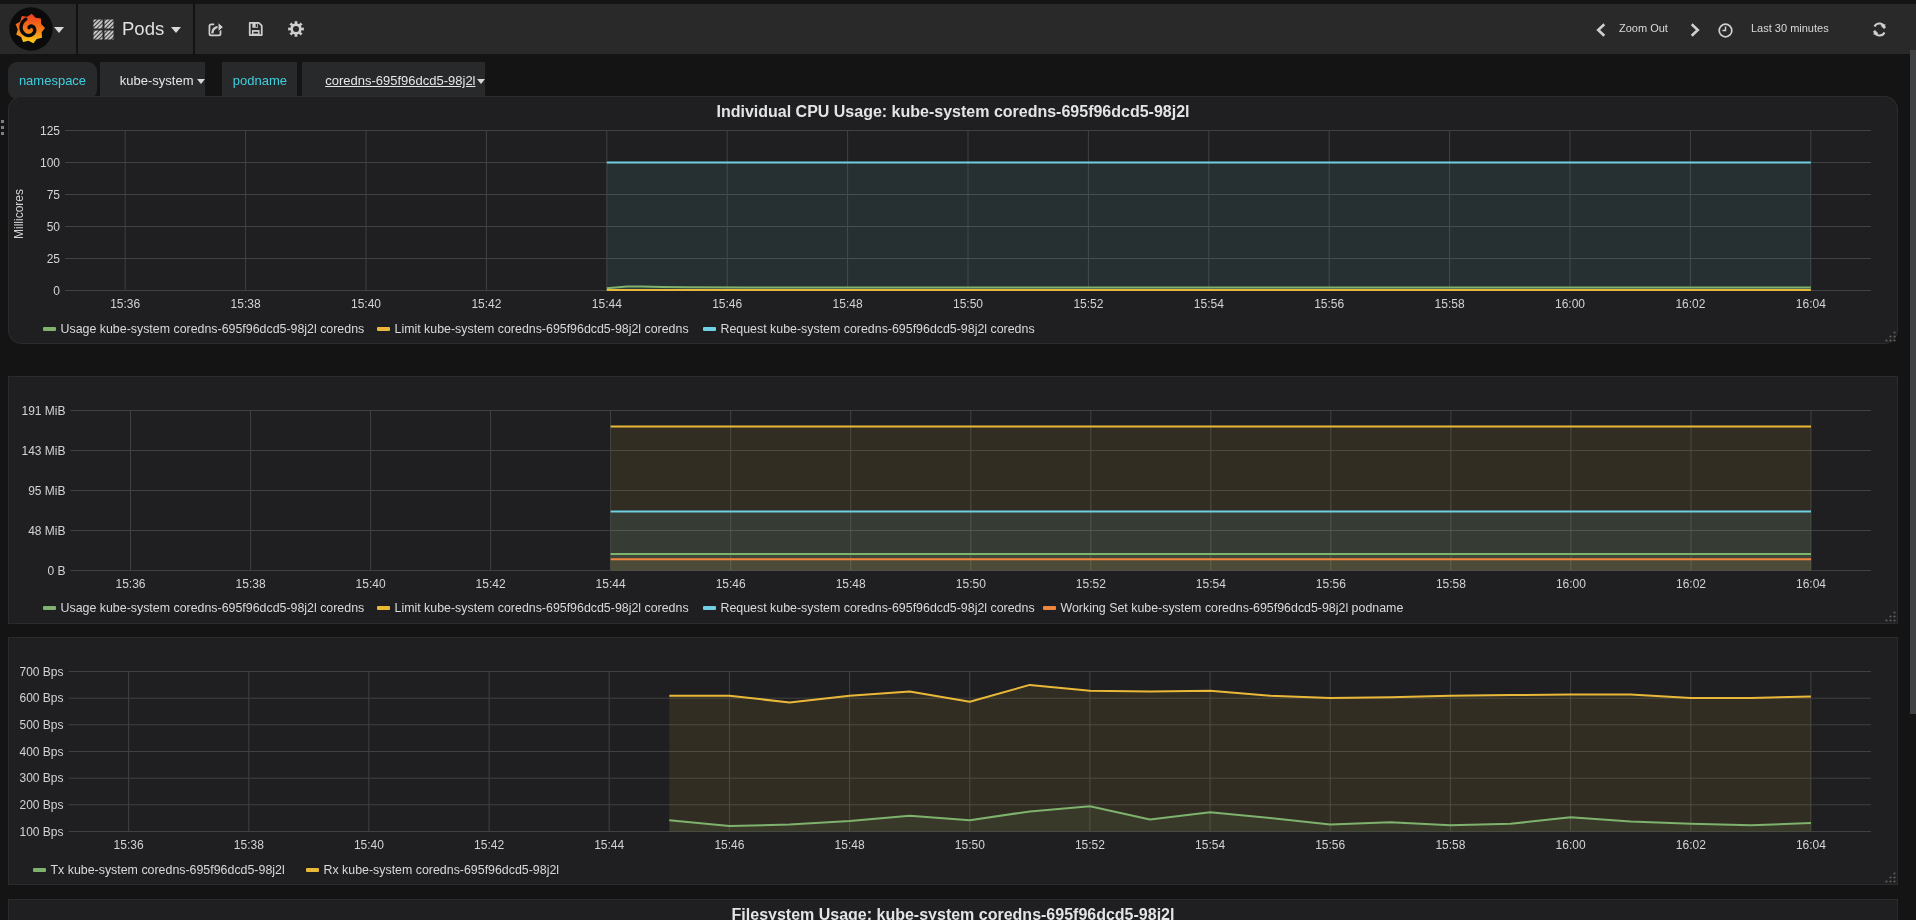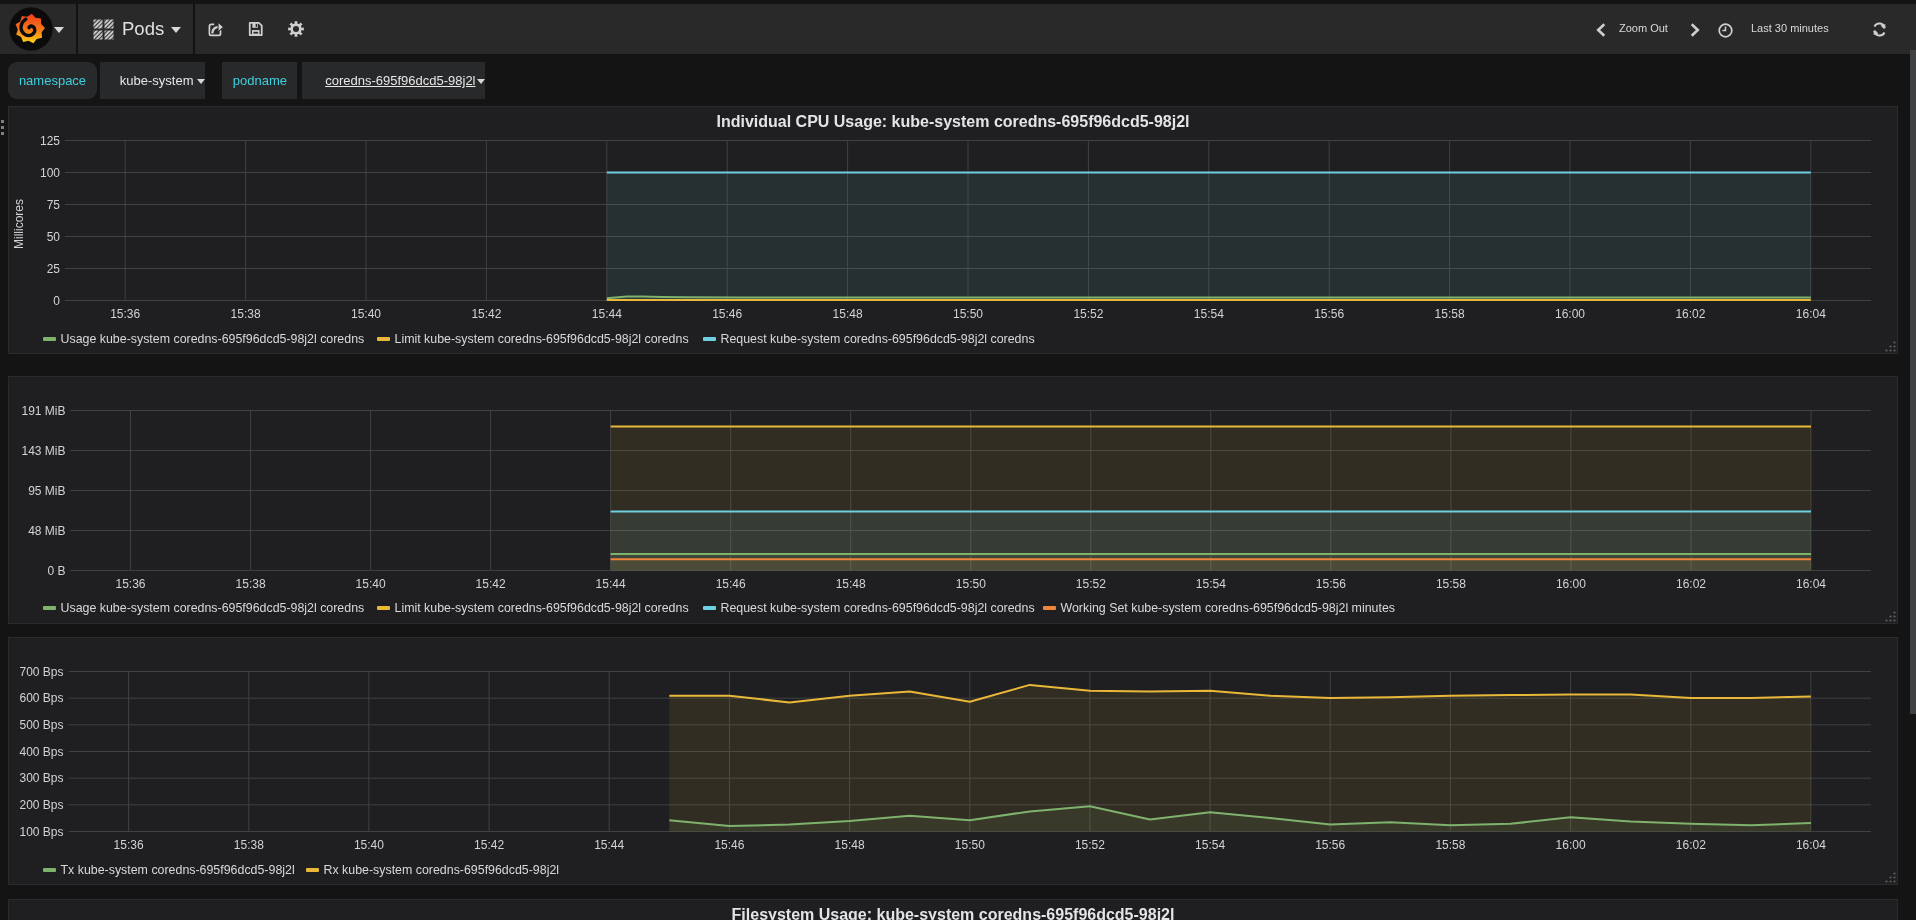--- a/index.html
+++ b/index.html
@@ -114,21 +114,21 @@
 </div>
 <div class="submenu">
   <div class="vbox vlabel" style="left:8px;width:89px;border-radius:9px;">namespace</div>
   <div class="vbox vval" style="left:100px;width:104.5px;padding-left:9px;">kube-system<span class="caret" style="margin-left:3px;"></span></div>
   <div class="vbox vlabel" style="left:222.4px;width:75px;">podname</div>
   <div class="vbox vval" style="left:301.5px;width:183px;padding-left:8px;text-decoration:underline;">coredns-695f96dcd5-98j2l<span class="caret" style="margin-left:1px;"></span></div>
 </div>
 <div class="handle-dot" style="top:120px;"></div>
 <div class="handle-dot" style="top:126px;"></div>
 <div class="handle-dot" style="top:132px;"></div>
-<div class="panel" style="top:106px;">
+<div class="panel" style="top:96px;border-radius:14px;">
 <div class="ptitle">Individual CPU Usage: kube-system coredns-695f96dcd5-98j2l</div>
 <svg width="1890" height="248" style="position:absolute;left:0;top:0;">
       <line x1="57.0" y1="194.5" x2="1863" y2="194.5" stroke="#3f4143" stroke-width="1"></line>
       <line x1="57.0" y1="162.5" x2="1863" y2="162.5" stroke="#3f4143" stroke-width="1"></line>
       <line x1="57.0" y1="130.5" x2="1863" y2="130.5" stroke="#3f4143" stroke-width="1"></line>
       <line x1="57.0" y1="98.5" x2="1863" y2="98.5" stroke="#3f4143" stroke-width="1"></line>
       <line x1="57.0" y1="66.5" x2="1863" y2="66.5" stroke="#3f4143" stroke-width="1"></line>
       <line x1="57.0" y1="34.5" x2="1863" y2="34.5" stroke="#3f4143" stroke-width="1"></line>
       <line x1="117.2" y1="34.5" x2="117.2" y2="194.5" stroke="#3f4143" stroke-width="1"></line>
       <line x1="237.6" y1="34.5" x2="237.6" y2="194.5" stroke="#3f4143" stroke-width="1"></line>
@@ -235,21 +235,21 @@
       <text x="1202.8" y="207.5" text-anchor="middle" dominant-baseline="central" font-size="12" fill="#d2d3d4">15:54</text>
       <text x="1322.8" y="207.5" text-anchor="middle" dominant-baseline="central" font-size="12" fill="#d2d3d4">15:56</text>
       <text x="1442.9" y="207.5" text-anchor="middle" dominant-baseline="central" font-size="12" fill="#d2d3d4">15:58</text>
       <text x="1562.9" y="207.5" text-anchor="middle" dominant-baseline="central" font-size="12" fill="#d2d3d4">16:00</text>
       <text x="1683.0" y="207.5" text-anchor="middle" dominant-baseline="central" font-size="12" fill="#d2d3d4">16:02</text>
       <text x="1803.0" y="207.5" text-anchor="middle" dominant-baseline="central" font-size="12" fill="#d2d3d4">16:04</text>
     </svg>
 <div class="litem" style="left:35px;"><span class="ldash" style="background:#7eb26d;"></span><span class="ltext">Usage kube-system coredns-695f96dcd5-98j2l coredns</span></div>
     <div class="litem" style="left:369px;"><span class="ldash" style="background:#eab839;"></span><span class="ltext">Limit kube-system coredns-695f96dcd5-98j2l coredns</span></div>
     <div class="litem" style="left:695px;"><span class="ldash" style="background:#6ed0e0;"></span><span class="ltext">Request kube-system coredns-695f96dcd5-98j2l coredns</span></div>
-    <div class="litem" style="left:1035px;"><span class="ldash" style="background:#ef843c;"></span><span class="ltext">Working Set kube-system coredns-695f96dcd5-98j2l minutes</span></div>
+    <div class="litem" style="left:1035px;"><span class="ldash" style="background:#ef843c;"></span><span class="ltext">Working Set kube-system coredns-695f96dcd5-98j2l podname</span></div>
 <svg class="rsz" width="12" height="12" viewBox="0 0 12 12">
       <g fill="#5e5f61">
         <circle cx="10.5" cy="2.5" r="1.1"></circle>
         <circle cx="6.5" cy="6.5" r="1.1"></circle>
         <circle cx="10.5" cy="6.5" r="1.1"></circle>
         <circle cx="2.5" cy="10.5" r="1.1"></circle>
         <circle cx="6.5" cy="10.5" r="1.1"></circle>
         <circle cx="10.5" cy="10.5" r="1.1"></circle>
       </g>
     </svg>
@@ -298,21 +298,21 @@
       <text x="841.6" y="207.5" text-anchor="middle" dominant-baseline="central" font-size="12" fill="#d2d3d4">15:48</text>
       <text x="961.8" y="207.5" text-anchor="middle" dominant-baseline="central" font-size="12" fill="#d2d3d4">15:50</text>
       <text x="1081.9" y="207.5" text-anchor="middle" dominant-baseline="central" font-size="12" fill="#d2d3d4">15:52</text>
       <text x="1202.1" y="207.5" text-anchor="middle" dominant-baseline="central" font-size="12" fill="#d2d3d4">15:54</text>
       <text x="1322.2" y="207.5" text-anchor="middle" dominant-baseline="central" font-size="12" fill="#d2d3d4">15:56</text>
       <text x="1442.4" y="207.5" text-anchor="middle" dominant-baseline="central" font-size="12" fill="#d2d3d4">15:58</text>
       <text x="1562.6" y="207.5" text-anchor="middle" dominant-baseline="central" font-size="12" fill="#d2d3d4">16:00</text>
       <text x="1682.8" y="207.5" text-anchor="middle" dominant-baseline="central" font-size="12" fill="#d2d3d4">16:02</text>
       <text x="1802.9" y="207.5" text-anchor="middle" dominant-baseline="central" font-size="12" fill="#d2d3d4">16:04</text>
     </svg>
-<div class="litem" style="left:35px;"><span class="ldash" style="background:#7eb26d;"></span><span class="ltext">Tx kube-system coredns-695f96dcd5-98j2l</span></div>
+<div class="litem" style="left:25px;"><span class="ldash" style="background:#7eb26d;"></span><span class="ltext">Tx kube-system coredns-695f96dcd5-98j2l</span></div>
     <div class="litem" style="left:298px;"><span class="ldash" style="background:#eab839;"></span><span class="ltext">Rx kube-system coredns-695f96dcd5-98j2l</span></div>
 <svg class="rsz" width="12" height="12" viewBox="0 0 12 12">
       <g fill="#5e5f61">
         <circle cx="10.5" cy="2.5" r="1.1"></circle>
         <circle cx="6.5" cy="6.5" r="1.1"></circle>
         <circle cx="10.5" cy="6.5" r="1.1"></circle>
         <circle cx="2.5" cy="10.5" r="1.1"></circle>
         <circle cx="6.5" cy="10.5" r="1.1"></circle>
         <circle cx="10.5" cy="10.5" r="1.1"></circle>
       </g>

